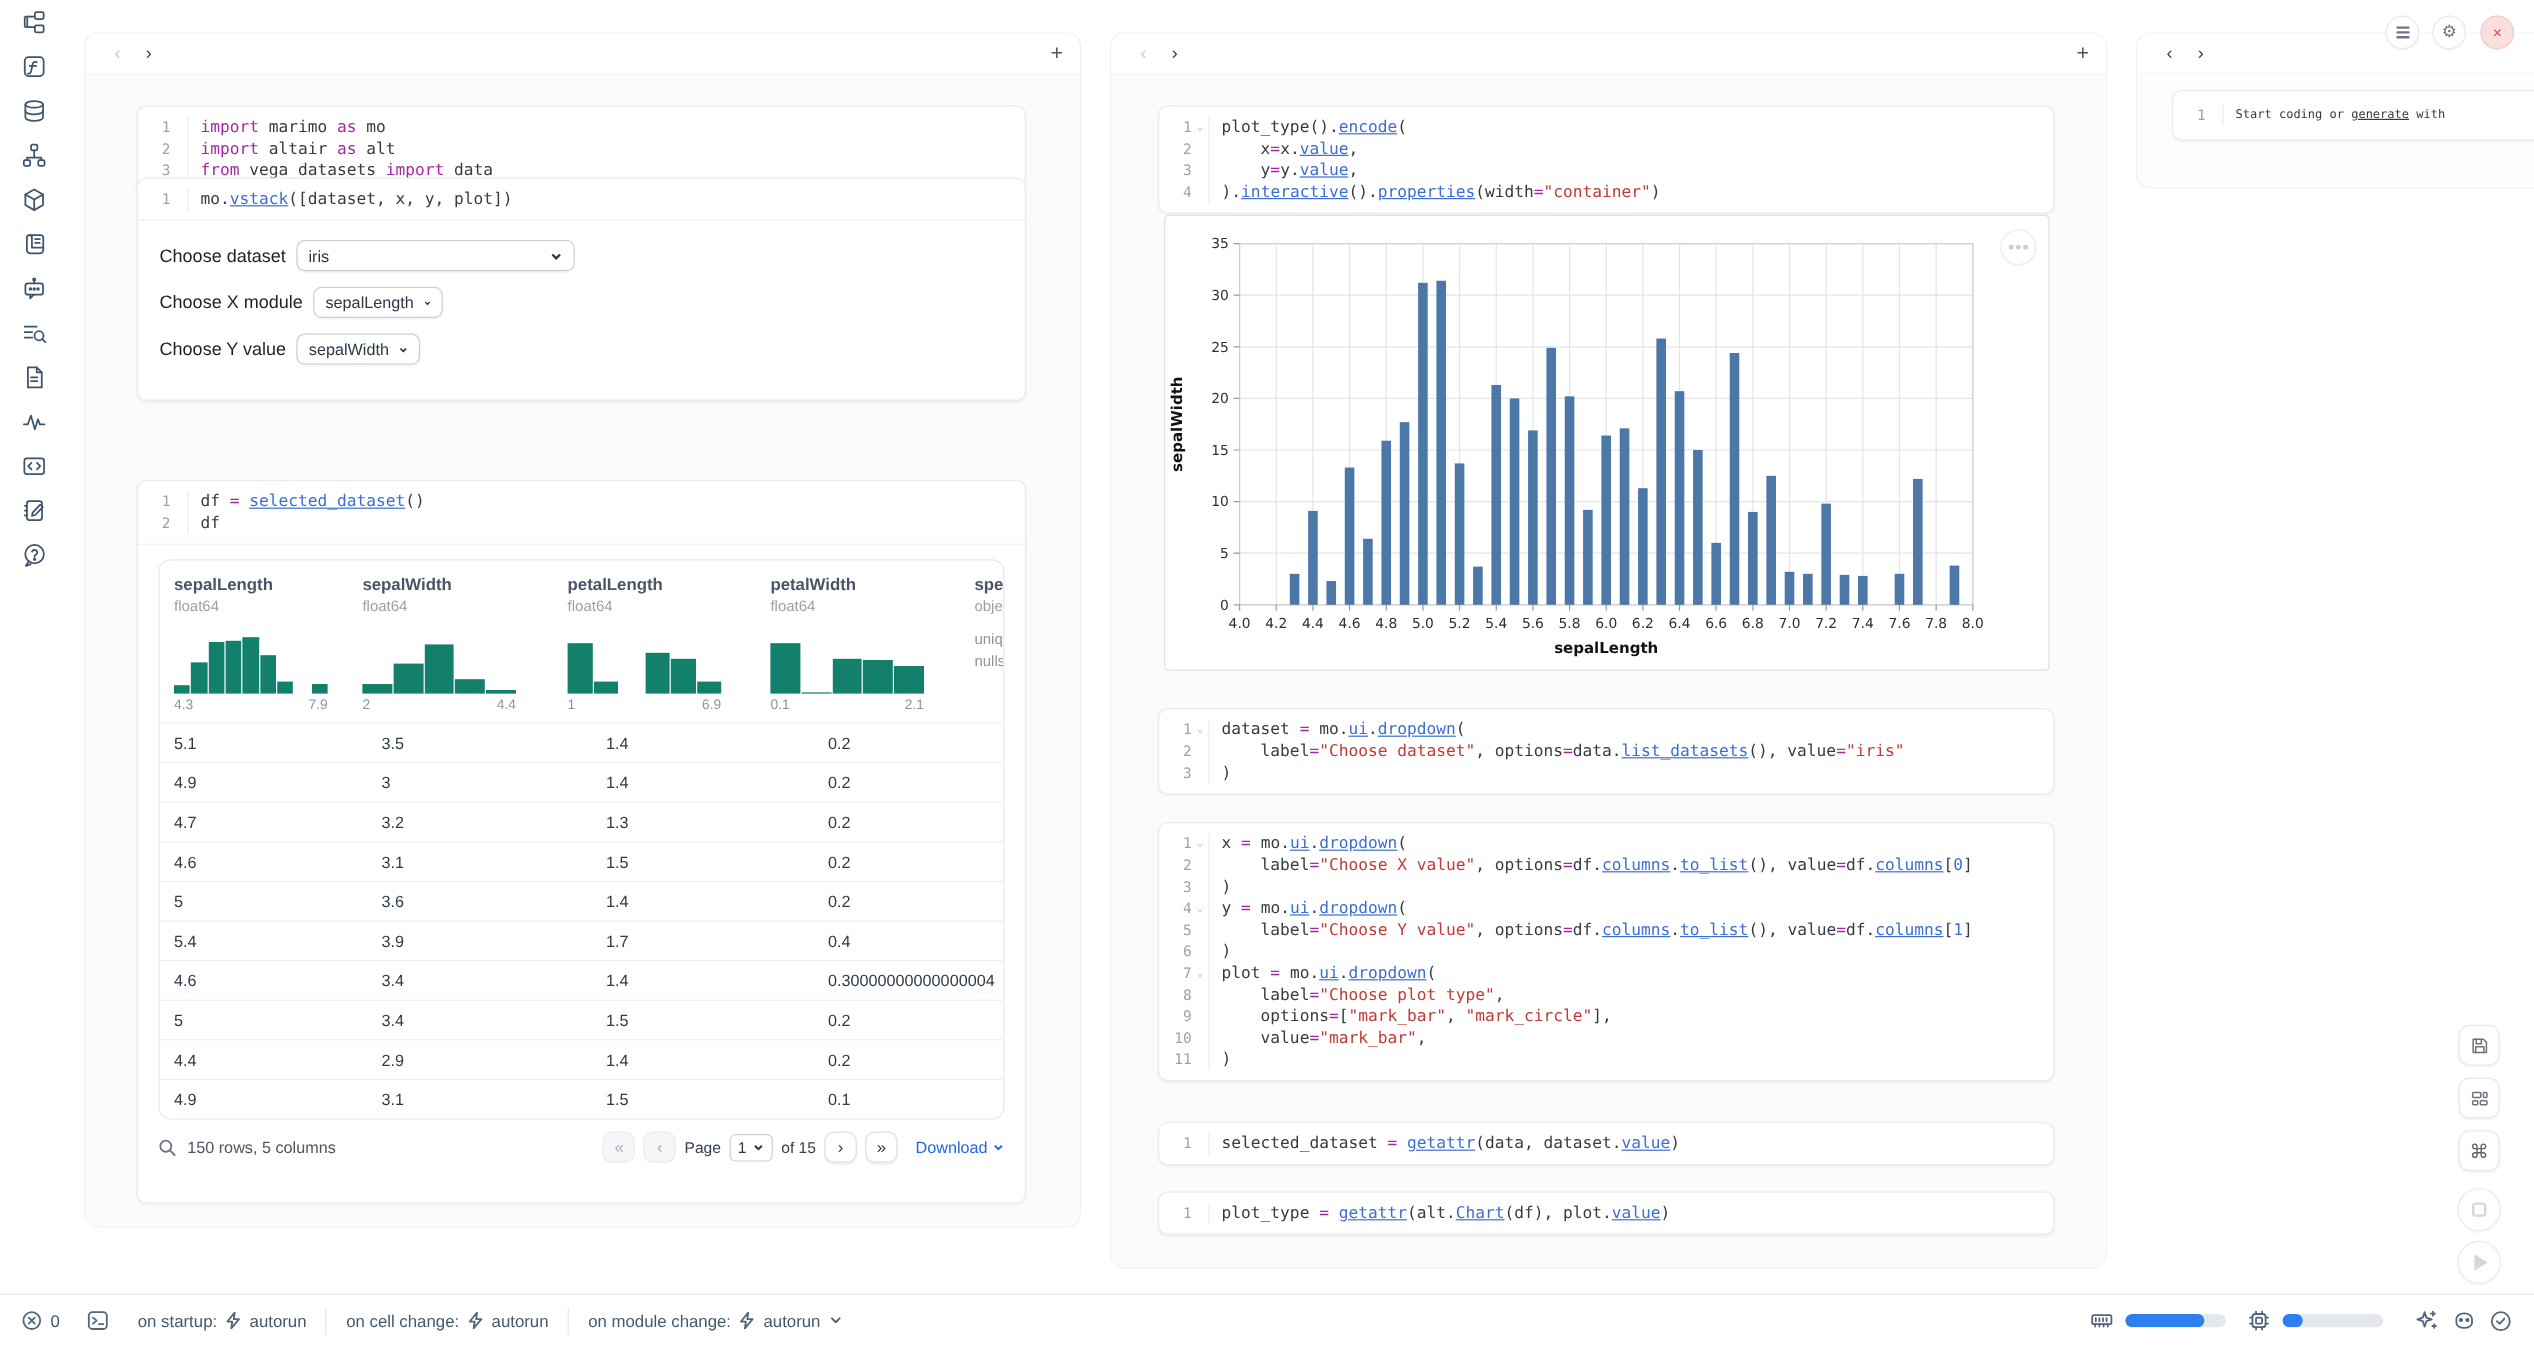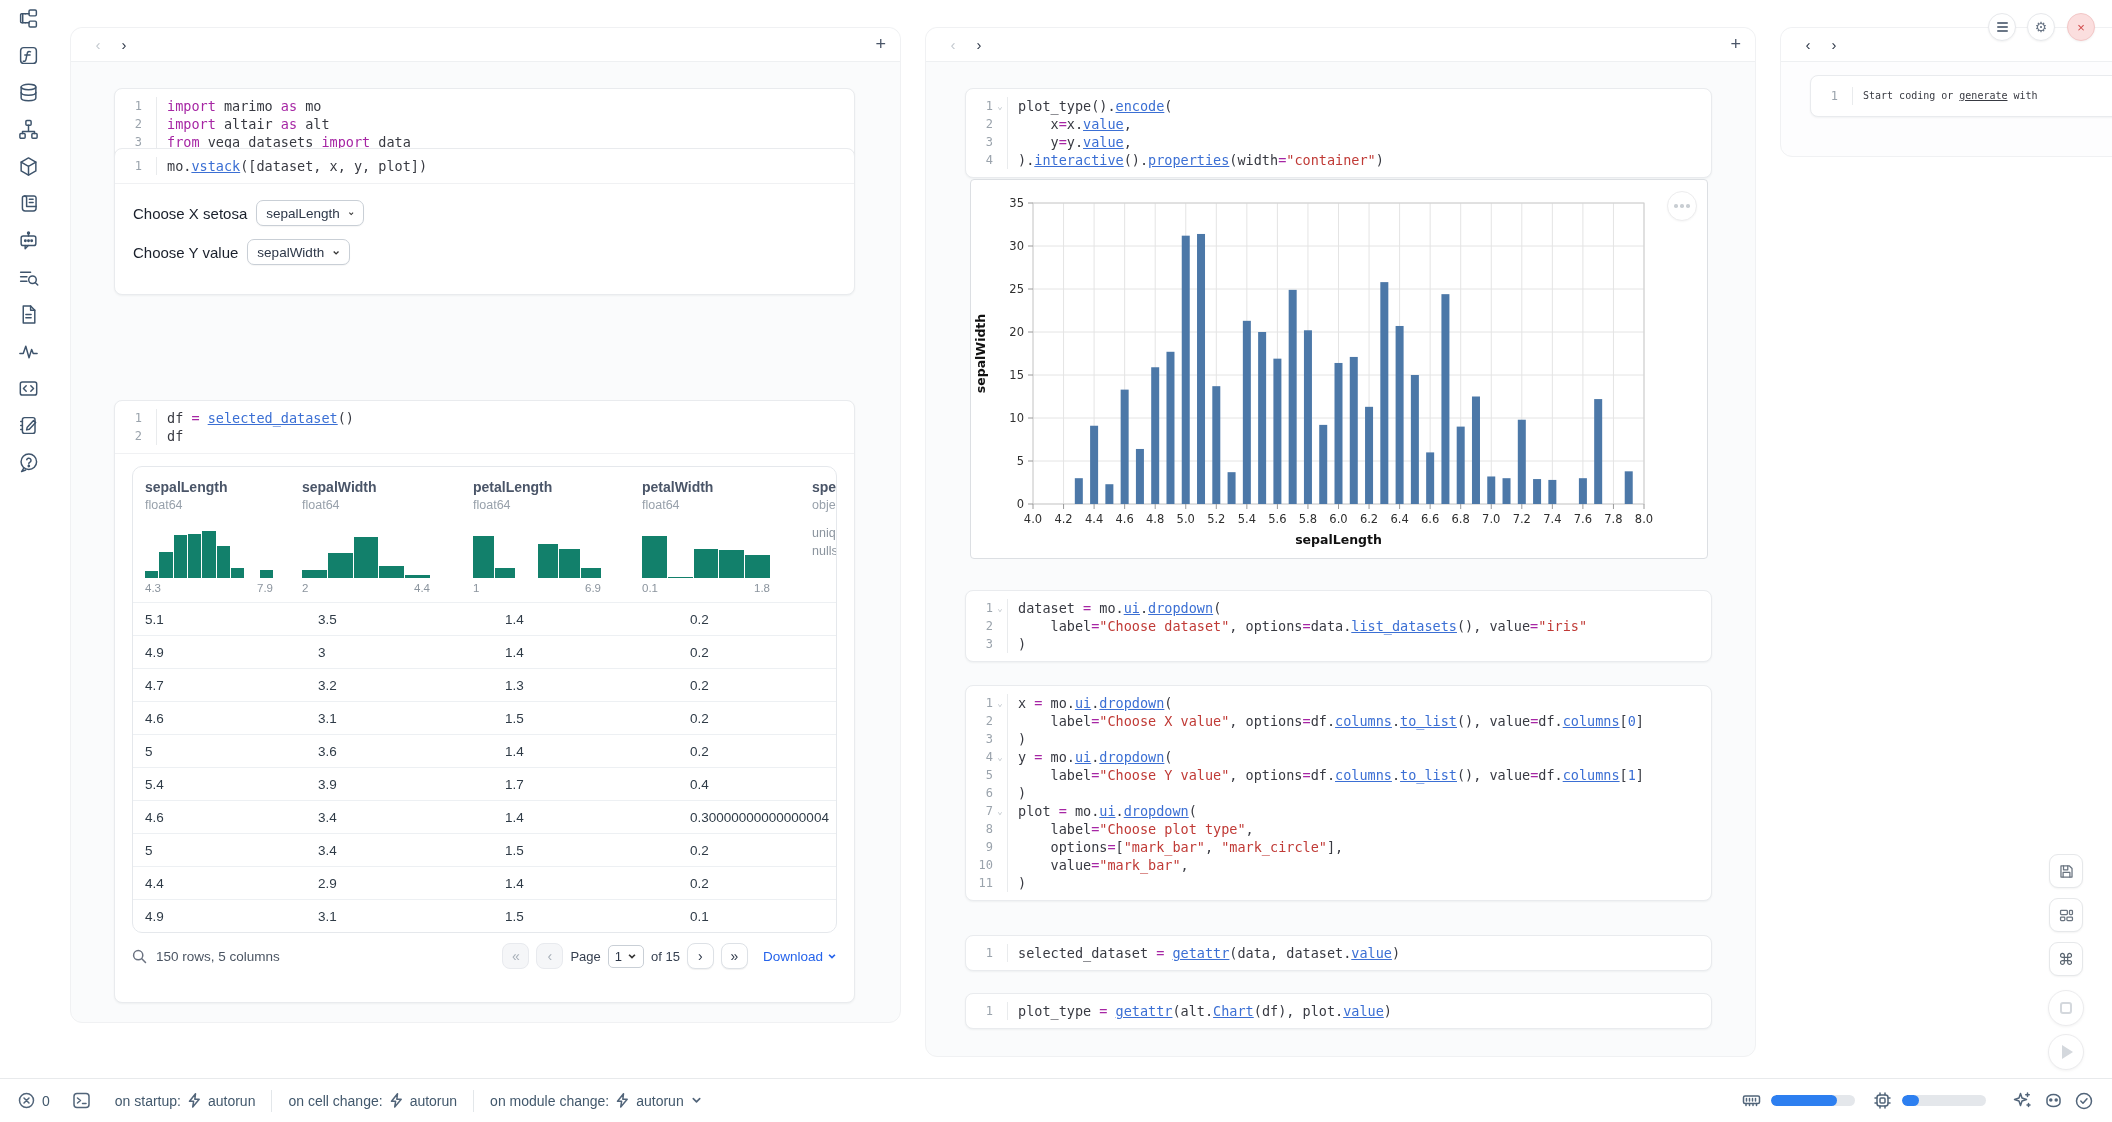--- a/index.html
+++ b/index.html
@@ -234,21 +234,30 @@
   <div class="codeblock">
       <div class="cl">
         <span class="g">1</span>
         <span class="fold"></span>
         <span class="c"><span class="tk-pl">mo.</span><span class="tk-fn">vstack</span><span class="tk-pl">([dataset, x, y, plot])</span></span>
       </div>
     </div>
   <div class="divline"></div>
   <div class="dd-out" id="dd-out">
       <div class="dd-row">
-        <label>Choose X setosa</label>
+        <label>Choose dataset</label>
+        <span class="select" style="width: 232px;">
+          <span>iris</span>
+          <svg viewBox="0 0 12 12">
+            <path d="M2.5 4.5 L6 8 L9.5 4.5"></path>
+          </svg>
+        </span>
+      </div>
+      <div class="dd-row">
+        <label>Choose X module</label>
         <span class="select" style="width: 108px;">
           <span>sepalLength</span>
           <svg viewBox="0 0 12 12">
             <path d="M2.5 4.5 L6 8 L9.5 4.5"></path>
           </svg>
         </span>
       </div>
       <div class="dd-row">
         <label>Choose Y value</label>
         <span class="select" style="width: 103px;">
@@ -333,21 +342,21 @@
           <div class="dtype">float64</div>
           <div class="hist">
             <div style="height: 42px;"></div>
             <div style="height: 1px;"></div>
             <div style="height: 29px;"></div>
             <div style="height: 28px;"></div>
             <div style="height: 23px;"></div>
           </div>
           <div class="minmax">
             <span>0.1</span>
-            <span>1.8</span>
+            <span>2.1</span>
           </div>
         </div>
         <div class="th">
           <div class="cname">species</div>
           <div class="dtype">object</div>
           <div style="margin-top: 14px;">
             <div class="meta-line">unique:</div>
             <div class="meta-line">nulls:</div>
           </div>
         </div>

